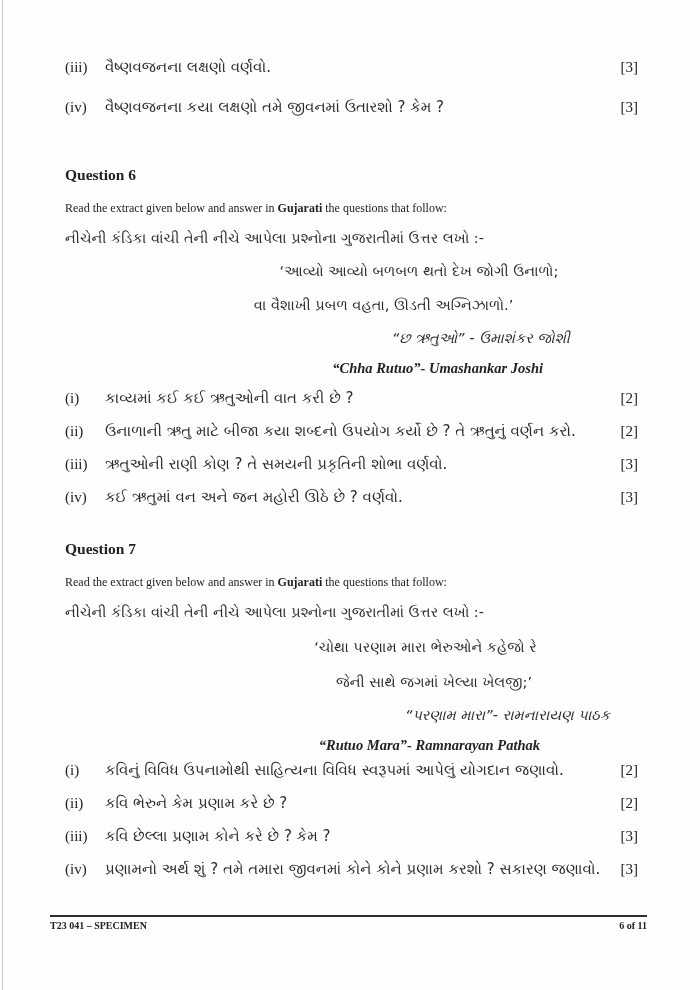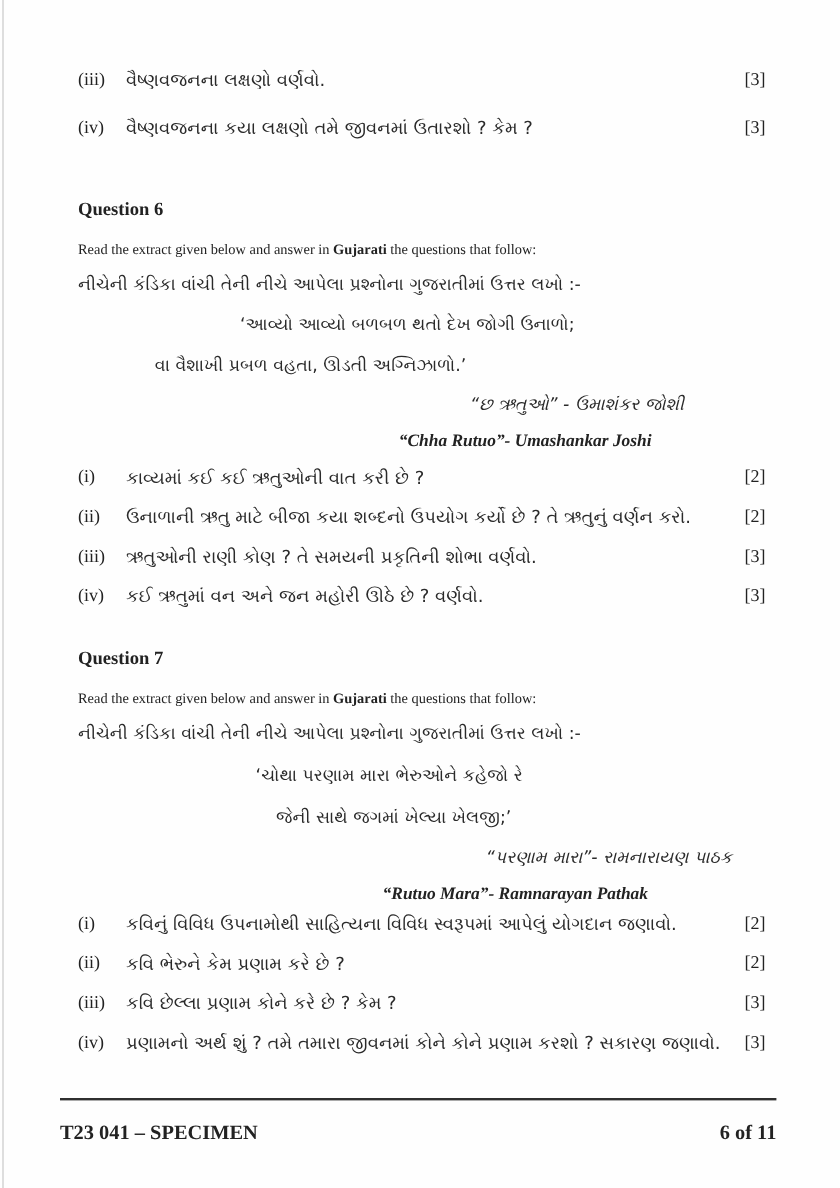--- a/index.html
+++ b/index.html
@@ -25,21 +25,21 @@
   .qrow .qtext { flex:1 1 auto; font-size:15px; }
   .qrow .mark { width:36px; flex:0 0 36px; text-align:right; font-family:"Liberation Serif",serif; }
   .gu { font-family:"DejaVu Sans","Liberation Sans",sans-serif; font-size:14.5px; color:#2a2a2a; }
   .row-gap { margin-top:20px; }
 
   .q-heading { font-weight:bold; font-size:15.5px; line-height:20px; }
   .instr-en { font-size:12px; line-height:20px; }
   .instr-en b { font-weight:bold; }
   .instr-gu { line-height:20px; }
 
-  .poem-line { line-height:20px; }
+  .poem-line { line-height:20px;text-align:center; }
   .attr { text-align:right; line-height:20px; }
   .attr-en { font-style:italic; font-weight:bold; font-size:14.5px; }
   .attr-gu-line { font-style:italic; }
 
   
   .q6-heading { margin-top:48px; }
   .q6 .instr-en { margin-top:13px; }
   .q6 .instr-gu { margin-top:10px; }
   .q6 .poem-line-1 { margin-top:13px; margin-left:135px; }
   .q6 .poem-line-2 { margin-top:14px; margin-left:64px; }
@@ -55,22 +55,22 @@
   .q7 .poem-line-1 { margin-top:15px; margin-left:148px; }
   .q7 .poem-line-2 { margin-top:15px; margin-left:165px; }
   .q7 .attr-gu-line { margin-top:13px; padding-right:28px;text-align:right; }
   .q7 .attr-en { margin-top:10px; padding-right:98px; }
   .q7 .items { margin-top:5px; }
 
   .footer {
     position:absolute; left:50px; right:53px; top:915px;
     border-top:2px solid #2f2f2f;
     display:flex; justify-content:space-between;
-    padding-top:17px;
-    font-weight:bold; font-size:17px;
+    padding-top:3px;
+    font-weight:bold; font-size:10px;
   }
 </style>
 </head>
 <body>
 
 <div class="page">
   <div class="scan-edge"></div>
 
   <div class="content">
 

